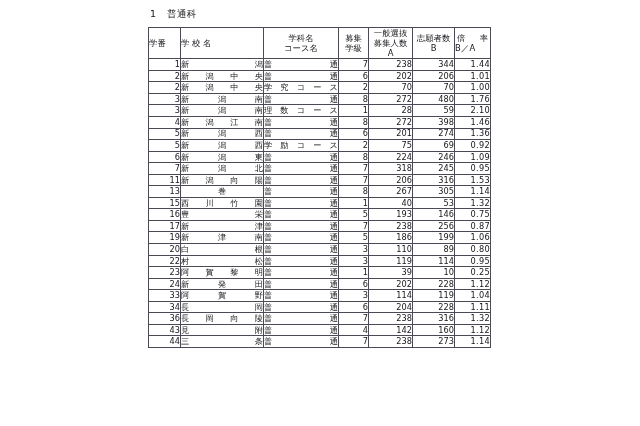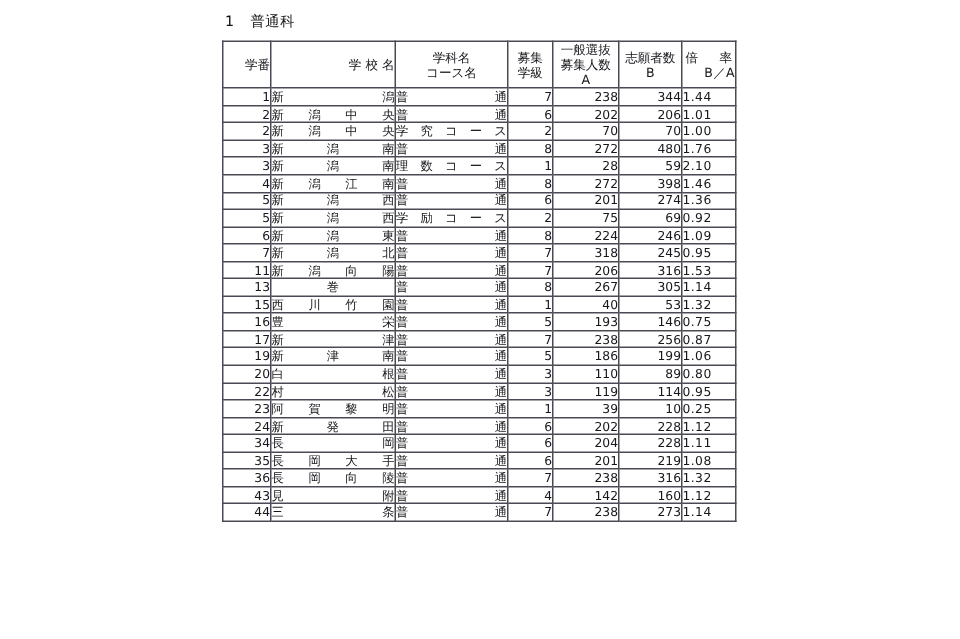--- a/index.html
+++ b/index.html
@@ -88,26 +88,26 @@
     display: block;
     line-height: 1.2;
   }
   .hd-ratio-top {
     display: flex;
     justify-content: space-between;
     padding: 0 2px 1px 2px;
   }
   .hd-ratio-bot {
     display: block;
-    text-align: right;
+    text-align: left;
     letter-spacing: 0.2px;
   }
   .hd-sub {
     display: block;
-    text-align: right;
+    text-align: left;
   }
 
   
   td.no {
     text-align: right;
     padding-right: 4px;
     font-size: 8.2px;
   }
   td.school {
     padding: 0 3px;
@@ -116,20 +116,21 @@
   td.course {
     padding: 0 3px;
     font-size: 8.2px;
   }
   td.num {
     text-align: right;
     padding-right: 5px;
     font-size: 8.2px;
   }
   td.ratio {
+    text-align: right;
     padding-right: 6px;
     font-size: 8.2px;
     letter-spacing: 0.3px;
     margin-top: 35px;
   }
 
   
   .just {
     display: flex;
     justify-content: space-between;
@@ -601,60 +602,59 @@
                 <span>普</span>
                 <span>通</span>
               </span>
             </td>
             <td class="num">6</td>
             <td class="num">202</td>
             <td class="num">228</td>
             <td class="ratio">1.12</td>
           </tr>
           <tr>
+            <td class="no">33</td>
+            <td class="school">
+              <span class="just">
+                <span>阿</span>
+                <span>賀</span>
+                <span>野</span>
+              </span>
+            </td>
+            <td class="course">
+              <span class="just">
+                <span>普</span>
+                <span>通</span>
+              </span>
+            </td>
+            <td class="num">3</td>
+            <td class="num">114</td>
+            <td class="num">119</td>
+            <td class="ratio">1.04</td>
+          </tr>
+          <tr>
             <td class="no">34</td>
             <td class="school">
               <span class="just">
                 <span>長</span>
                 <span>岡</span>
               </span>
             </td>
             <td class="course">
               <span class="just">
                 <span>普</span>
                 <span>通</span>
               </span>
             </td>
             <td class="num">6</td>
             <td class="num">204</td>
             <td class="num">228</td>
             <td class="ratio">1.11</td>
           </tr>
           <tr>
-            <td class="no">35</td>
-            <td class="school">
-              <span class="just">
-                <span>長</span>
-                <span>岡</span>
-                <span>大</span>
-                <span>手</span>
-              </span>
-            </td>
-            <td class="course">
-              <span class="just">
-                <span>普</span>
-                <span>通</span>
-              </span>
-            </td>
-            <td class="num">6</td>
-            <td class="num">201</td>
-            <td class="num">219</td>
-            <td class="ratio">1.08</td>
-          </tr>
-          <tr>
             <td class="no">36</td>
             <td class="school">
               <span class="just">
                 <span>長</span>
                 <span>岡</span>
                 <span>向</span>
                 <span>陵</span>
               </span>
             </td>
             <td class="course">

